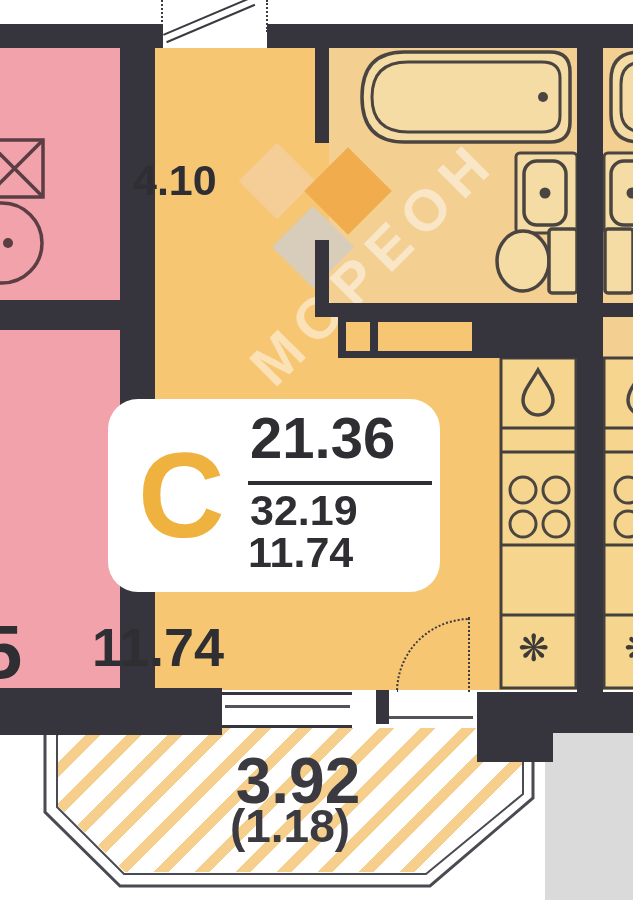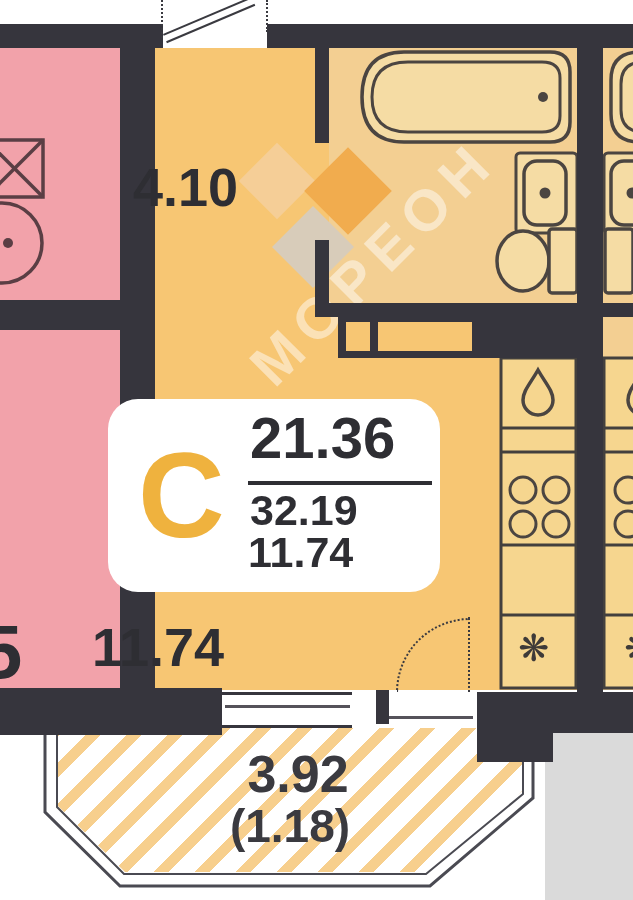--- a/index.html
+++ b/index.html
@@ -152,19 +152,19 @@
   <div class="dotted-v" style="left:468px;top:617px;height:75px;"></div>
 
   <div class="badge">
     <span class="abs" style="left:30px;top:36px;font-size:120px;line-height:1;font-weight:bold;color:#EFB23E;">С</span>
     <span class="abs" style="left:142px;top:10px;font-size:58px;line-height:1;font-weight:600;color:#2E2E33;">21.36</span>
     <div class="abs" style="left:140px;top:82px;width:184px;height:0;border-top:4px solid #2E2E33;"></div>
     <span class="abs" style="left:142px;top:90px;font-size:43px;line-height:1;font-weight:600;color:#2E2E33;">32.19</span>
     <span class="abs" style="left:140px;top:132px;font-size:43px;line-height:1;font-weight:600;color:#2E2E33;">11.74</span>
   </div>
 
-  <div class="lbl" style="left:133px;top:156px;font-size:54px;">4.10</div>
+  <div class="lbl" style="left:133px;top:156px;font-size:43px;">4.10</div>
   <div class="lbl" style="left:92px;top:616px;font-size:54px;">11.74</div>
-  <div class="lbl" style="left:208px;top:744px;width:180px;text-align:center;font-size:52px;color:#3A3A40;">3.92</div>
+  <div class="lbl" style="left:208px;top:744px;width:180px;text-align:center;font-size:64px;color:#3A3A40;">3.92</div>
   <div class="lbl" style="left:190px;top:799px;width:200px;text-align:center;font-size:46px;color:#3A3A40;">(1.18)</div>
   <div class="lbl" style="left:-20px;top:608px;font-size:76px;">5</div>
 
 </div>
 
 </body></html>

